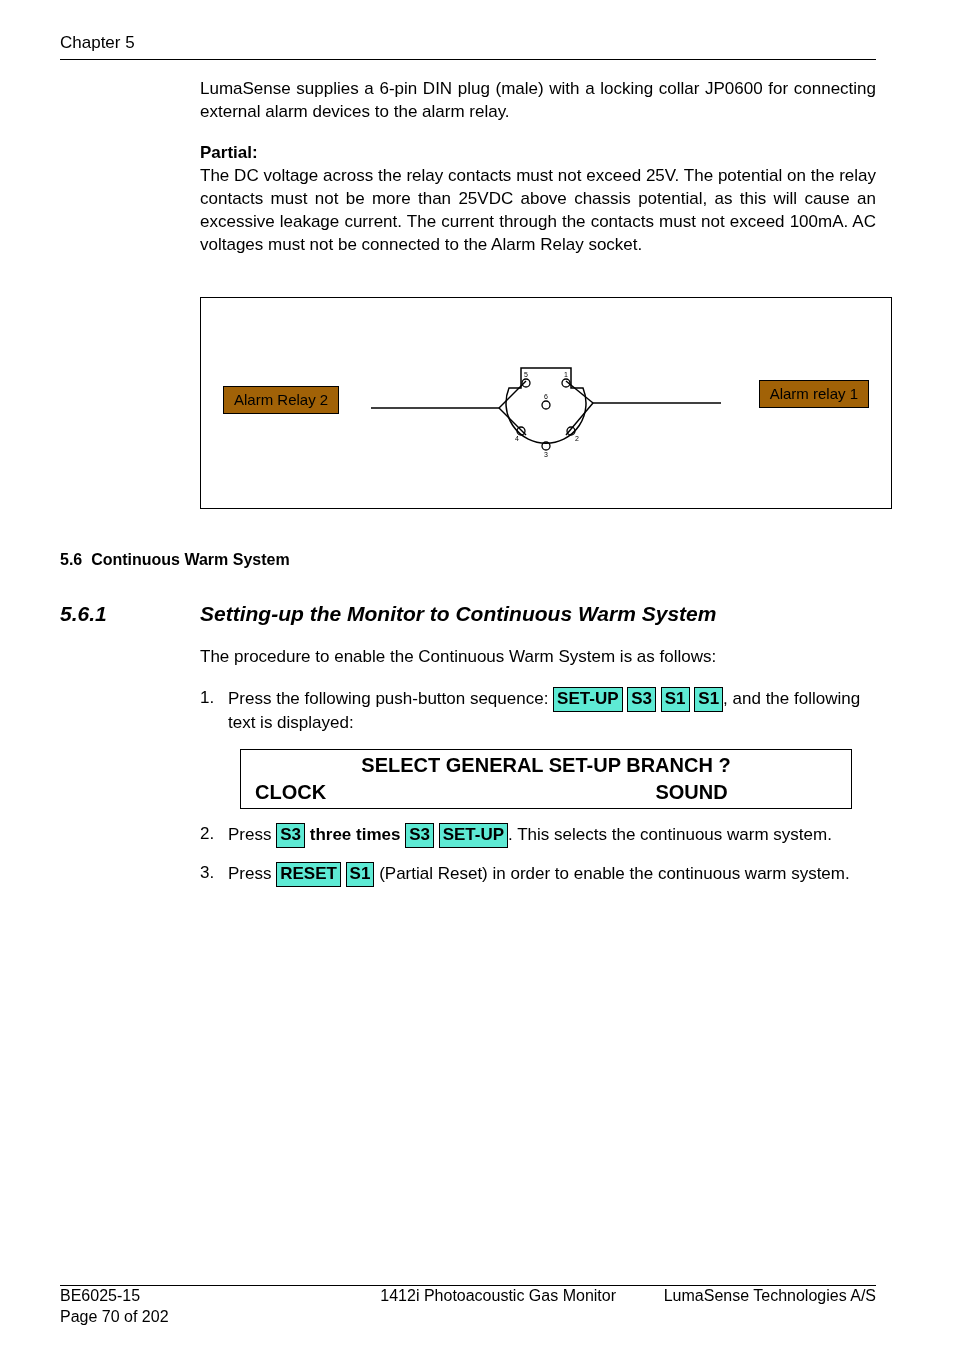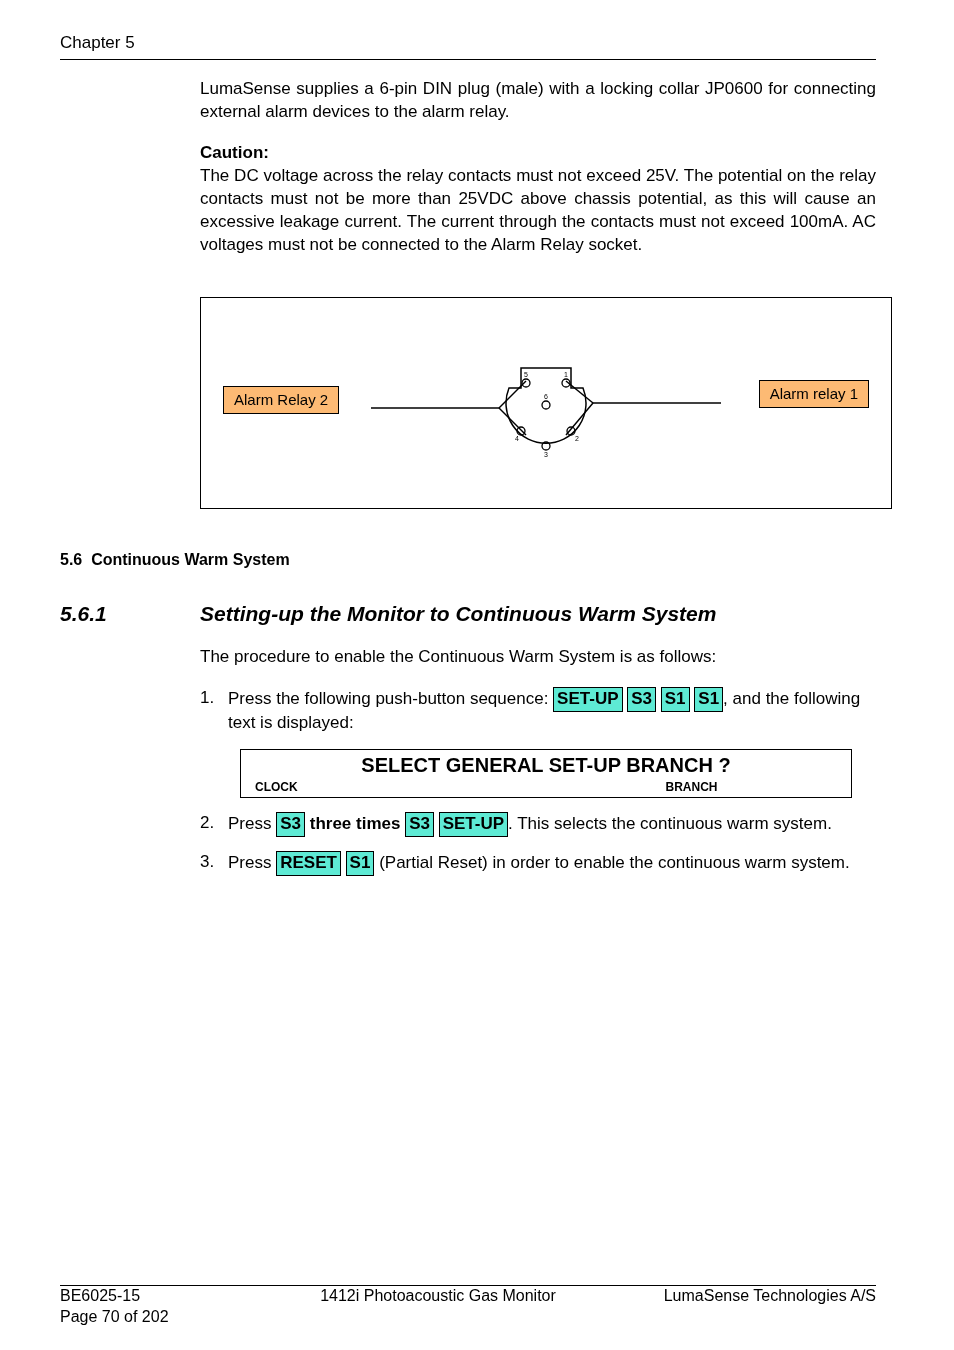--- a/index.html
+++ b/index.html
@@ -44,21 +44,21 @@
     border: 1.5px solid #000;
     height: 210px;
     position: relative;
     width: 690px;
   }
   .relay-label {
     position: absolute;
     border: 1px solid #000;
     padding: 3px 10px;
     font-size: 15px;
-    background: #fdba74;
+    background: #a16207;
   }
   .din-svg {
     position: absolute;
     left: 50%;
     top: 50%;
     transform: translate(-50%, -50%);
   }
   h2.section {
     font-size: 16px;
     font-weight: bold;
@@ -109,21 +109,21 @@
     width: 610px;
   }
   .display-title {
     text-align: center;
     font-weight: bold;
     font-size: 20px;
   }
   .display-row {
     display: flex;
     font-weight: bold;
-    font-size: 12px;
+    font-size: 20px;
     padding: 0 14px;
   }
   .display-row > div {
     flex: 1;
   }
   .footer-hr {
     border: none;
     border-top: 1.5px solid #000;
     margin: 0;
     position: absolute;
@@ -135,36 +135,36 @@
     position: absolute;
     bottom: 22px;
     left: 60px;
     right: 60px;
     font-size: 16px;
   }
   .footer-row {
     display: flex;
   }
   .footer-row > div:nth-child(1) { flex: 0 0 200px; text-align: left; }
-  .footer-row > div:nth-child(2) { flex: 1; text-align: center; }
+  .footer-row > div:nth-child(2) { flex: 1; text-align: right; }
   .footer-row > div:nth-child(3) { flex: 0 0 260px; text-align: right; }
   .page-no { }
 </style>
 </head>
 <body>
 
 <div class="page">
 
   <div class="header">Chapter 5</div>
   <hr class="hr">
 
   <div class="body-block">
     <p>LumaSense supplies a 6-pin DIN plug (male) with a locking collar JP0600 for connecting external alarm devices to the alarm relay.</p>
     <p>
-      <span class="caution-label"><span>Caution</span>:</span><br>
+      <span class="caution-label"><span>Partial</span>:</span><br>
       <span>The DC voltage across the relay contacts must not exceed 25V. The potential on the relay contacts must not be more than 25VDC above chassis potential, as this will cause an excessive leakage current. The current through the contacts must not exceed 100mA. AC voltages must not be connected to the Alarm Relay socket.</span>
     </p>
   </div>
 
   <div class="diagram-box">
     <div class="relay-label" style="left:22px; top:88px;">Alarm Relay 2</div>
     <div class="relay-label" style="right:22px; top:82px;">Alarm relay 1</div>
 
     <svg class="din-svg" width="350" height="180">
 
@@ -217,21 +217,21 @@
       <span class="key">S3</span>
       <span class="key">S1</span>
       <span class="key">S1</span><span>, and the following text is displayed:</span>
     </div>
   </div>
 
   <div class="display-box">
     <div class="display-title">SELECT GENERAL SET-UP BRANCH ?</div>
     <div class="display-row">
       <div style="text-align:left;">CLOCK</div>
-      <div style="text-align:center;">BRANCH</div>
+      <div style="text-align:center;">SOUND</div>
     </div>
   </div>
 
   <div class="step">
     <div class="num">2.</div>
     <div class="txt">
       <span>Press </span><span class="key">S3</span>
       <b> three times </b>
       <span class="key">S3</span>
       <span class="key">SET-UP</span><span>. This selects the continuous warm system.</span>

